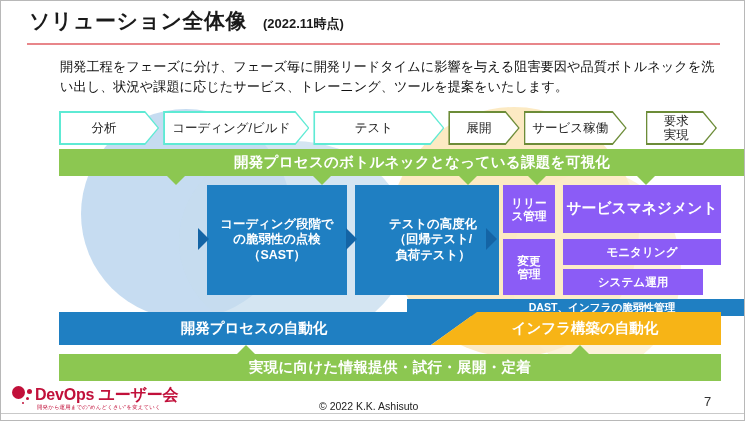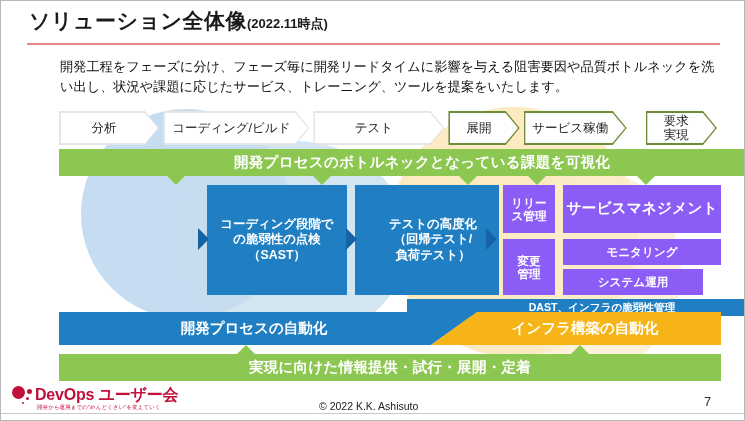--- a/index.html
+++ b/index.html
@@ -21,20 +21,21 @@
     overflow: hidden;
   }
 
   
   .title-row {
     position: absolute;
     left: 28px;
     top: 6px;
     display: flex;
     align-items: baseline;
+    gap: 16px;
   }
   .title-main {
     font-size: 21px;
     font-weight: bold;
     color: #1a1a1a;
     letter-spacing: 0.5px;
   }
   .title-sub {
     font-size: 13px;
     font-weight: bold;
@@ -137,21 +138,21 @@
     align-items: center;
     justify-content: center;
     text-align: center;
     font-size: 12.5px;
     color: #1c1c1c;
     line-height: 1.12;
     padding-right: 10px;
     box-sizing: border-box;
     white-space: pre-line;
   }
-  .chev-blue  { background: #e5e5e5; padding: 1.6px; }
+  .chev-blue  { background: #5eead4; padding: 1.6px; }
   .chev-blue  .chev-fill { background:#ffffff; }
   .chev-olive { background: #6c8c38; padding: 1.6px; }
   .chev-olive .chev-fill { background:#ffffff; }
   .chev-fill {
     position: absolute;
     inset: 1.6px;
     -webkit-clip-path: polygon(0 0, calc(100% - 13px) 0, 100% 50%, calc(100% - 13px) 100%, 0 100%);
     clip-path: polygon(0 0, calc(100% - 13px) 0, 100% 50%, calc(100% - 13px) 100%, 0 100%);
   }
 

